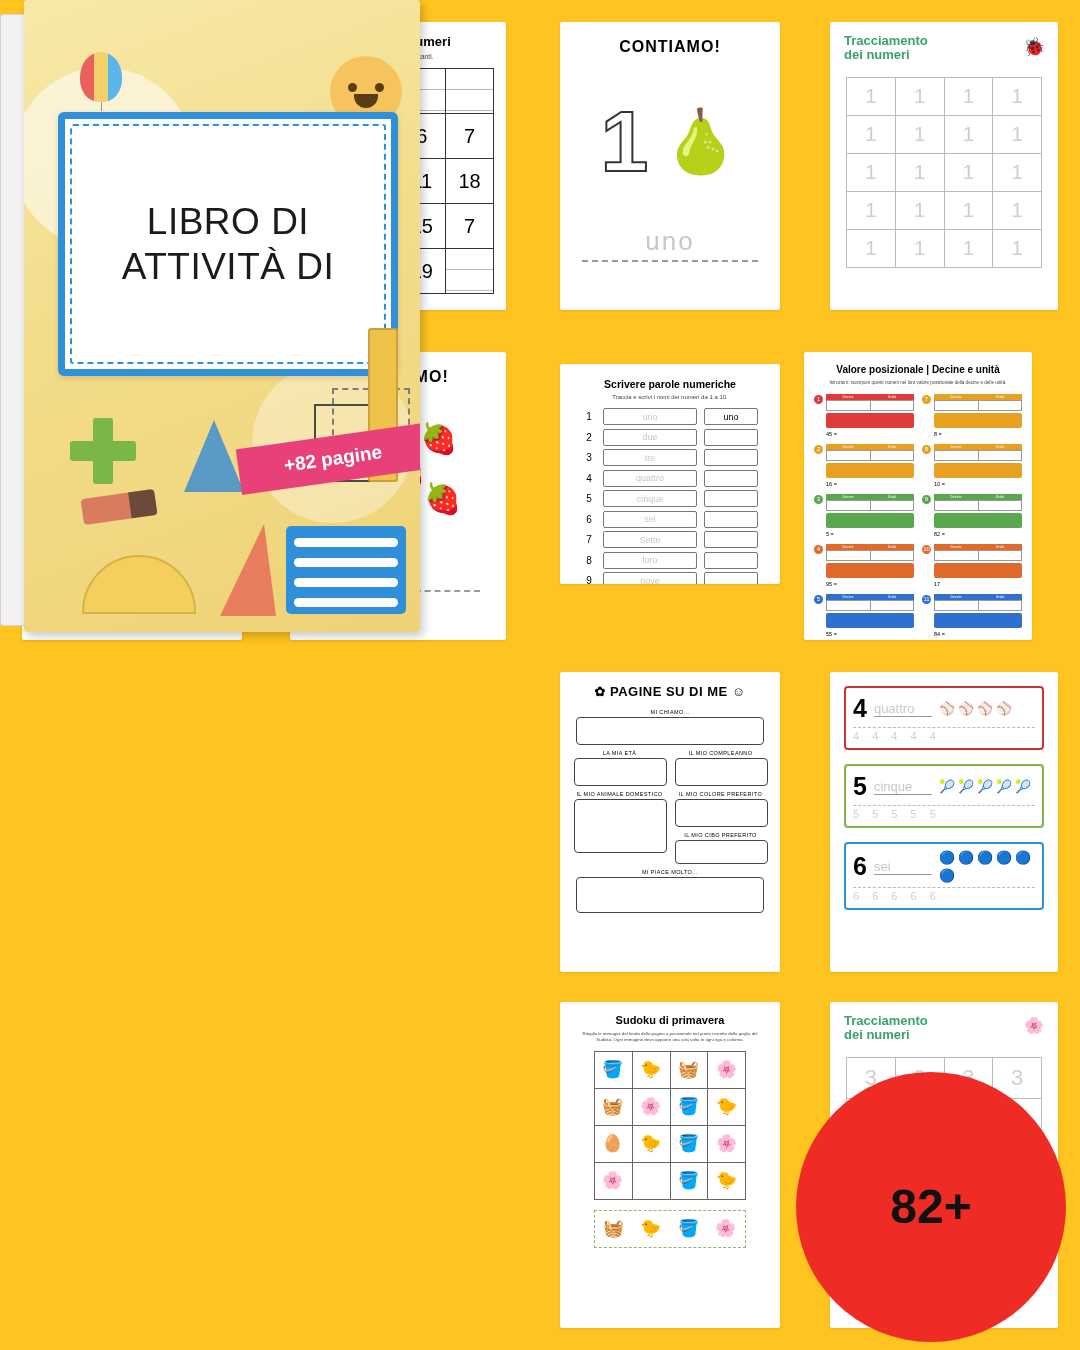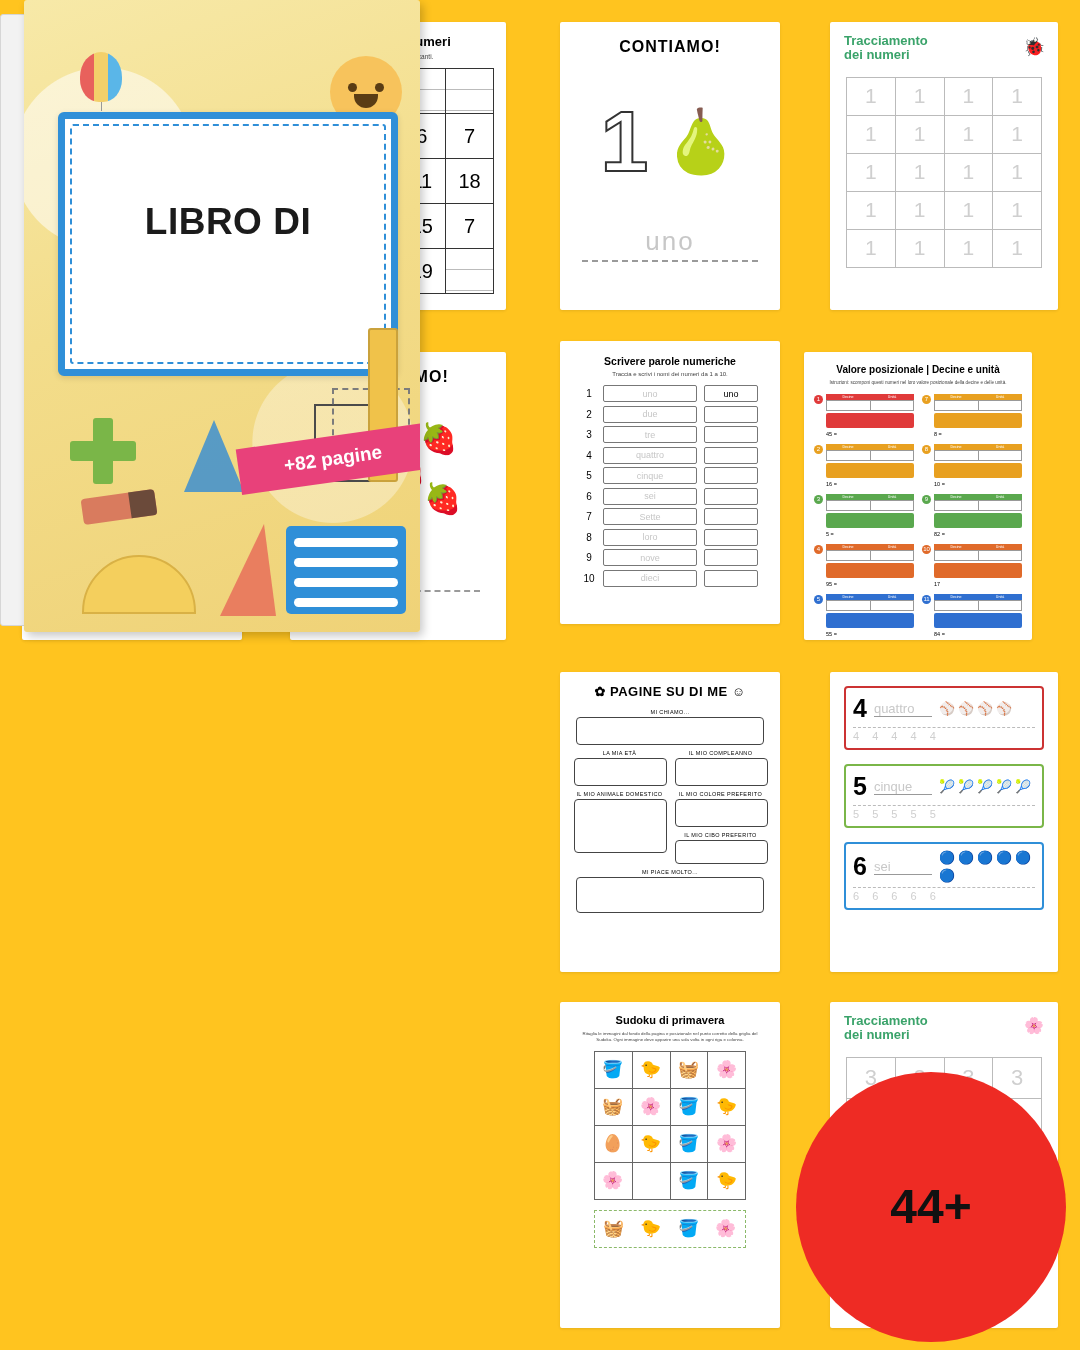--- a/index.html
+++ b/index.html
@@ -66,21 +66,21 @@
   #s6{left:290px;top:352px;width:216px;height:288px;}
   #s6 .ttl{font-size:16px;letter-spacing:1px;margin:16px 0 6px;}
   #s6 .body{display:flex;justify-content:center;align-items:center;gap:8px;height:160px;}
   #s6 .bigdigit{font-size:86px;color:#fff;-webkit-text-stroke:2px #333;font-weight:bold;position:relative;}
   #s6 .berries{position:relative;width:80px;height:110px;}
   #s6 .berries span{position:absolute;font-size:30px;}
   #s6 .ansline{margin:6px 26px 0;border-bottom:2px dashed #9a9a9a;height:32px;
                text-align:center;font-size:25px;color:#c7c7c7;letter-spacing:2px;}
 
   
-  #s7{left:560px;top:341px;width:220px;height:283px;}
+  #s7{left:560px;top:364px;width:220px;height:220px;}
   #s7 .ttl{font-size:10.5px;margin:14px 0 4px;}
   #s7 .sub{font-size:6px;margin-bottom:8px;}
   #s7 .rows{padding:0 22px;}
   #s7 .row{display:flex;align-items:center;gap:7px;margin-bottom:3.5px;}
   #s7 .num{width:14px;font-size:10px;text-align:center;}
   #s7 .tracecell{flex:1;height:15px;border:1px solid #777;border-radius:2px;display:flex;
                  align-items:center;justify-content:center;font-size:9px;color:#c6c6c6;}
   #s7 .writecell{width:52px;height:15px;border:1px solid #777;border-radius:2px;display:flex;
                  align-items:center;justify-content:center;font-size:9px;}
 
@@ -108,21 +108,21 @@
   .bookface{position:absolute;left:24px;top:0;width:396px;height:632px;border-radius:3px;
             background:
               radial-gradient(circle at 20% 25%, rgba(255,255,255,.55) 0 90px, transparent 91px),
               radial-gradient(circle at 78% 70%, rgba(255,255,255,.35) 0 80px, transparent 81px),
               linear-gradient(160deg,#f7e9a8,#f3dd8b 45%,#efd277);
             box-shadow:3px 4px 10px rgba(0,0,0,.22);overflow:hidden;}
   .coverframe{position:absolute;left:34px;top:112px;width:326px;height:250px;background:#fff;
               border:7px solid #2f8fd8;border-radius:6px;box-shadow:0 2px 6px rgba(0,0,0,.12);}
   .coverframe .inner{position:absolute;inset:5px;border:2px dashed #2f8fd8;border-radius:3px;
                      display:flex;align-items:center;justify-content:center;}
-  .covertitle{font-size:37px;font-weight:bold;line-height:1.22;text-align:center;color:#1b1b1b;
+  .covertitle{font-size:37px;font-weight:normal;line-height:1.22;text-align:center;color:#1b1b1b;
               letter-spacing:.5px;}
   .smiley{position:absolute;right:18px;top:56px;width:72px;height:72px;border-radius:50%;
           background:#f7c35c;}
   .smiley .eye{position:absolute;top:27px;width:9px;height:9px;border-radius:50%;background:#5a3c14;}
   .smiley .eye.l{left:18px;} .smiley .eye.r{right:18px;}
   .smiley .mouth{position:absolute;left:24px;top:38px;width:24px;height:14px;border-radius:0 0 14px 14px;
                  background:#5a3c14;}
   .balloon{position:absolute;left:56px;top:52px;}
   .balloon .b{width:42px;height:50px;border-radius:50% 50% 45% 45%;
               background:linear-gradient(90deg,#e8615c 0 33%,#f3d06a 33% 66%,#5ab6e8 66% 100%);}
@@ -578,21 +578,21 @@
     </div>
     <div class="balloon">
       <div class="b"></div>
       <div class="str"></div>
       <div class="basket"></div>
     </div>
     <div class="coverframe">
       <div class="inner">
         <div class="covertitle">
           <span>LIBRO DI</span><br>
-          <br>
+          <span>ATTIVITÀ DI</span><br>
         </div>
       </div>
     </div>
     <div class="plus"></div>
     <div class="eraser"></div>
     <div class="cone"></div>
     <div class="cube"></div>
     <div class="ruler"></div>
     <div class="protractor"></div>
     <div class="triangle"></div>
@@ -732,14 +732,14 @@
       <div class="cell">3</div>
       <div class="cell">3</div>
       <div class="cell">3</div>
       <div class="cell">3</div>
       <div class="cell">3</div>
       <div class="cell">3</div>
     </div>
 </div>
 
 <div id="stamp">
-  <div class="l1">44+</div>
+  <div class="l1">82+</div>
 </div>
 
 </body></html>

